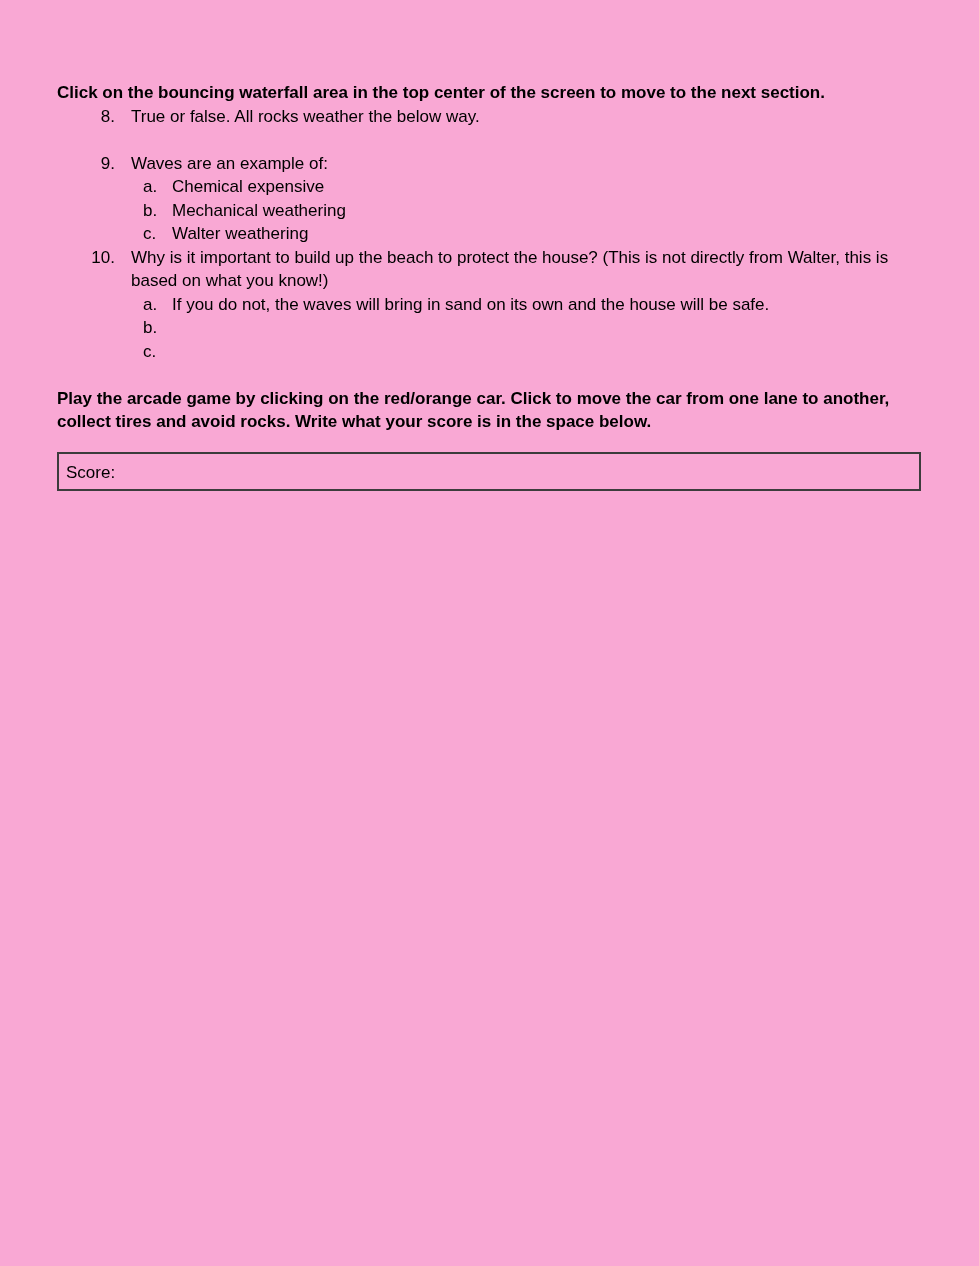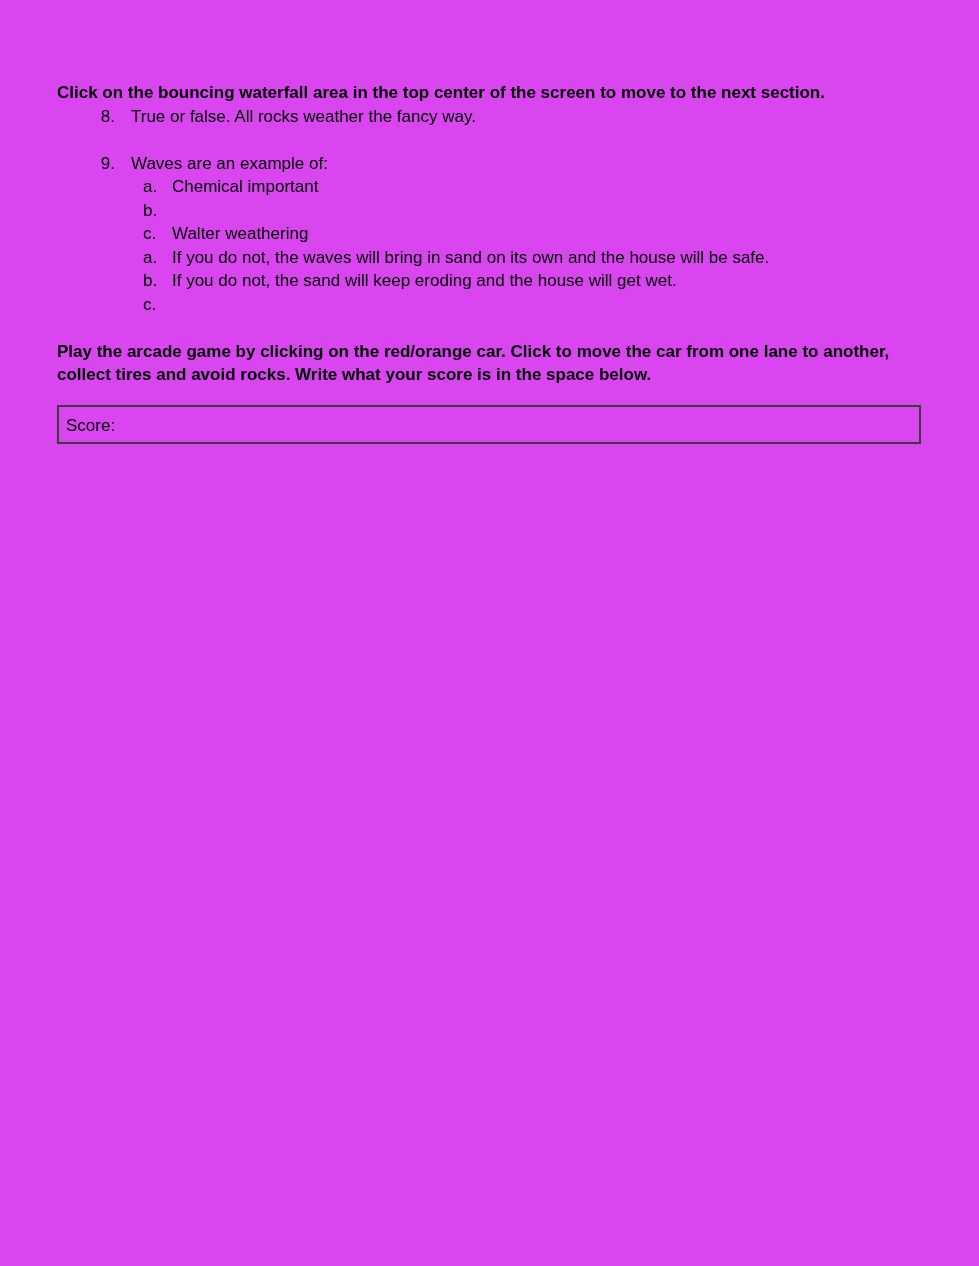--- a/index.html
+++ b/index.html
@@ -4,21 +4,21 @@
 <style>
   html, body {
     margin: 0;
     padding: 0;
     background: #ffffff;
   }
   .page {
     position: relative;
     width: 979px;
     height: 1266px;
-    background: #d946ef;
+    background: #f9a8d4;
     font-family: "Liberation Sans", sans-serif;
     font-size: 17px;
     line-height: 23.5px;
     color: #000000;
     overflow: hidden;
   }
   .content {
     position: absolute;
     left: 57px;
     top: 81px;
@@ -69,51 +69,55 @@
 </head>
 <body>
 
 <div class="page">
   <div class="content">
 
     <p class="heading">Click on the bouncing waterfall area in the top center of the screen to move to the next section.</p>
 
     <div class="row">
       <span class="marker m1">8.</span>
-      <span class="txt">True or false. All rocks weather the fancy way.</span>
+      <span class="txt">True or false. All rocks weather the below way.</span>
     </div>
 
     <div class="blank"></div>
 
 
     <div class="row">
       <span class="marker m1">9.</span>
       <span class="txt">Waves are an example of:</span>
     </div>
 
     <div class="row">
       <span class="marker m2">a.</span>
-      <span class="txt">Chemical important</span>
+      <span class="txt">Chemical expensive</span>
     </div>
     <div class="row">
       <span class="marker m2">b.</span>
+      <span class="txt">Mechanical weathering</span>
     </div>
     <div class="row">
       <span class="marker m2">c.</span>
       <span class="txt">Walter weathering</span>
     </div>
 
+    <div class="row">
+      <span class="marker m1">10.</span>
+      <span class="txt q10">Why is it important to build up the beach to protect the house? (This is not directly from Walter, this is based on what you know!)</span>
+    </div>
 
     <div class="row">
       <span class="marker m2">a.</span>
       <span class="txt">If you do not, the waves will bring in sand on its own and the house will be safe.</span>
     </div>
     <div class="row">
       <span class="marker m2">b.</span>
-      <span class="txt">If you do not, the sand will keep eroding and the house will get wet.</span>
     </div>
     <div class="row">
       <span class="marker m2">c.</span>
     </div>
 
     <div class="blank"></div>
 
     <p class="heading">Play the arcade game by clicking on the red/orange car. Click to move the car from one lane to another, collect tires and avoid rocks. Write what your score is in the space below.</p>
 
     <div class="score-box">

